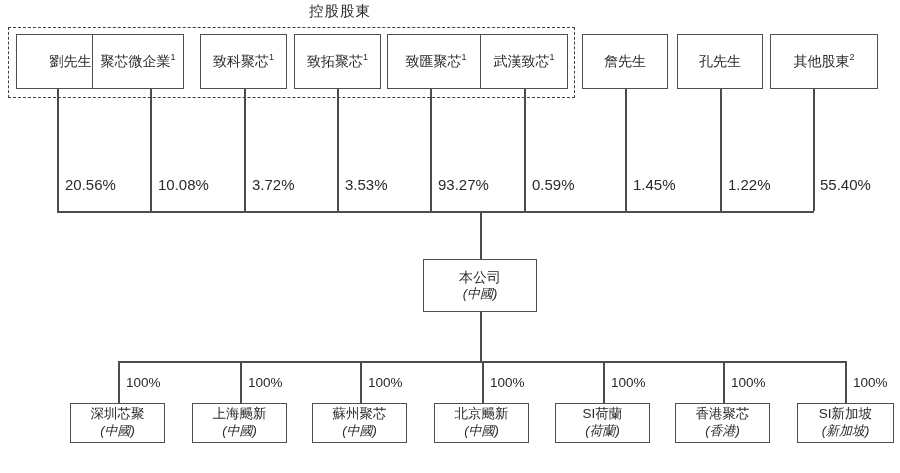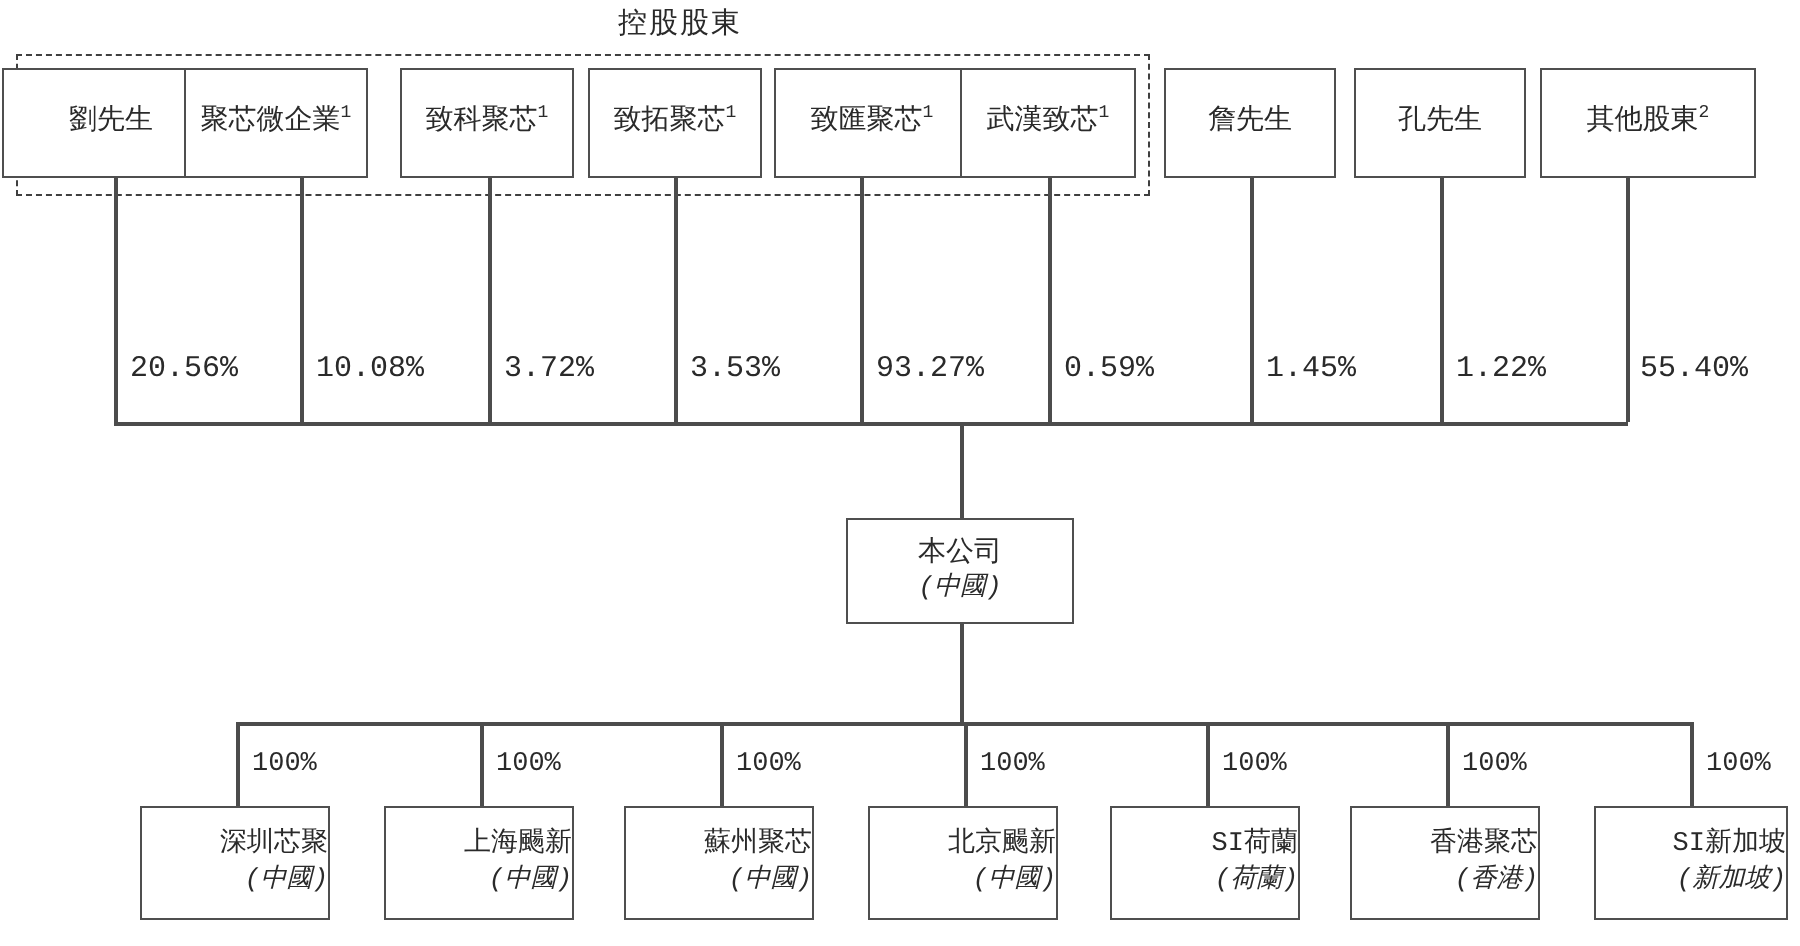--- a/index.html
+++ b/index.html
@@ -1,18 +1,18 @@
 <!DOCTYPE html>
 <html><head>
 <meta charset="utf-8">
 <style>
   html,body{margin:0;padding:0;background:#fff;}
   #stage{
     position:relative;width:900px;height:473px;background:#ffffff;overflow:hidden;
-    font-family:Liberation Mono, monospace;color:#2a2a2a;
+    font-family:Liberation Sans, sans-serif;color:#2a2a2a;
   }
   .box{
     position:absolute;box-sizing:border-box;border:1.5px solid #4f4f4f;background:#fff;
     display:flex;flex-direction:column;align-items:center;justify-content:center;
     text-align:center;font-size:14px;line-height:1.25;
   }
   .box.top{top:34px;height:55px;}
   .box sup{font-size:9px;line-height:0;}
   .group{
     position:absolute;left:8px;top:27px;width:567px;height:71px;
@@ -20,33 +20,33 @@
   }
   .title{
     position:absolute;left:260px;top:2px;width:160px;text-align:center;
     font-size:14.5px;letter-spacing:1px;
   }
   .vline{position:absolute;width:1.5px;background:#4c4c4c;}
   .hline{position:absolute;height:1.5px;background:#4c4c4c;}
   .pct{position:absolute;top:176px;font-size:15px;white-space:nowrap;}
   .pct100{position:absolute;top:375px;font-size:13.5px;white-space:nowrap;}
   .box.company{left:423px;top:259px;width:114px;height:53px;}
-  .box.bottom{top:403px;height:57px;width:95px;font-size:13.5px;align-items:flex-end;}
+  .box.bottom{top:403px;height:40px;width:95px;font-size:13.5px;}
   .loc{font-style:italic;font-size:13px;}
   .name-line{white-space:nowrap;}
 </style>
 </head>
 <body>
 
 <div id="stage">
 
   <div class="title">控股股東</div>
   <div class="group"></div>
 
-  <div class="box top" style="left:1px;width:109px">
+  <div class="box top" style="left:16px;width:109px">
     <span class="name-line"><span>劉先生</span><sup></sup></span>
   </div>
   <div class="box top" style="left:92px;width:92px">
     <span class="name-line"><span>聚芯微企業</span><sup>1</sup></span>
   </div>
   <div class="box top" style="left:200px;width:87px">
     <span class="name-line"><span>致科聚芯</span><sup>1</sup></span>
   </div>
   <div class="box top" style="left:294px;width:87px">
     <span class="name-line"><span>致拓聚芯</span><sup>1</sup></span>

